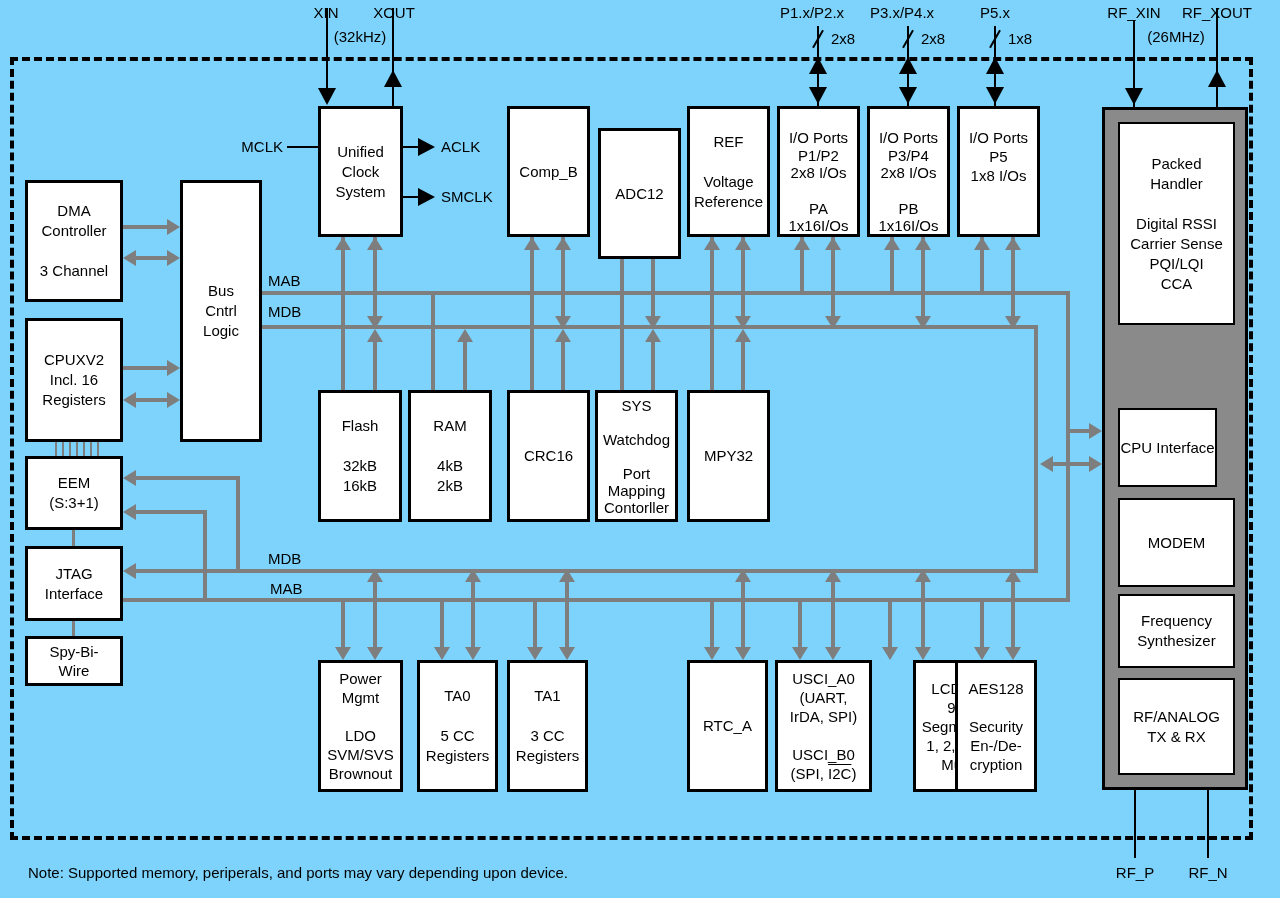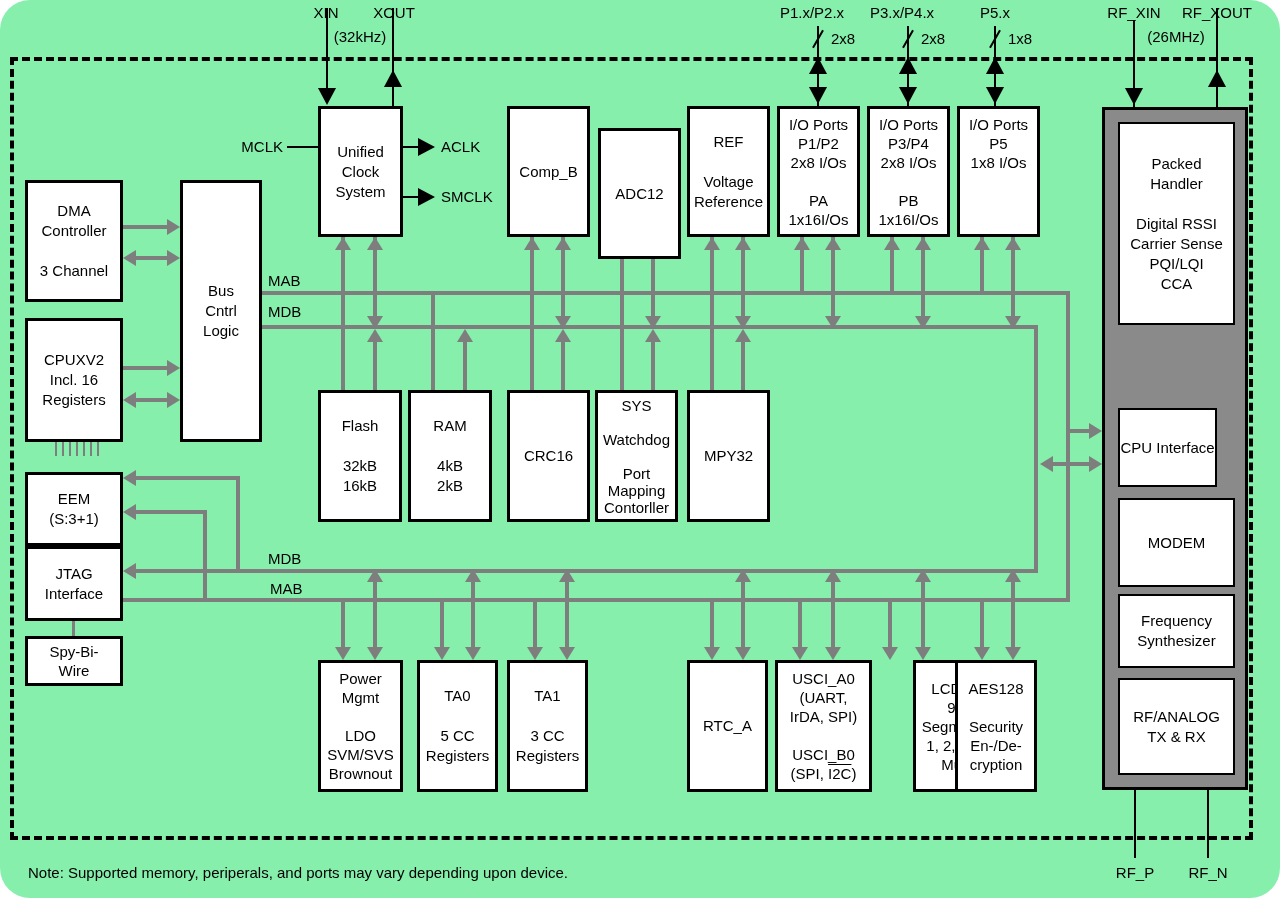--- a/index.html
+++ b/index.html
@@ -1,25 +1,25 @@
 <!DOCTYPE html>
 <html><head>
 <meta charset="utf-8">
 <style>
   html,body{margin:0;padding:0;background:#fff;}
-  #stage{position:relative;width:1280px;height:898px;background:#86efac;overflow:hidden;
-         font-family:"Liberation Sans","DejaVu Sans",sans-serif;color:#000;border-radius:30px;}
+  #stage{position:relative;width:1280px;height:898px;background:#7dd3fc;overflow:hidden;
+         font-family:"Liberation Sans","DejaVu Sans",sans-serif;color:#000;}
   .blk{position:absolute;background:#fff;border:3px solid #000;box-sizing:border-box;
        display:flex;flex-direction:column;align-items:center;text-align:center;
        font-size:15px;line-height:20px;z-index:5;}
   .sub{border-width:2px;z-index:6;}
   .vc{justify-content:center;}
   .lh19{line-height:19px;}
   .lh17{line-height:17px;}
-  .pt3{padding-top:6px;}
+  .pt3{padding-top:19px;}
   .pt4{padding-top:4px;}
   .pt6{padding-top:6px;}
   .ln{min-height:1em;white-space:nowrap;}
   .ln:empty::before{content:"\00a0";}
   .ovl{text-decoration:overline;}
   .panel{position:absolute;border:3px solid #000;box-sizing:border-box;z-index:4;}
   .chipborder{position:absolute;border:4px dashed #000;box-sizing:border-box;z-index:1;background:transparent;}
   .lbl{position:absolute;font-size:15px;line-height:18px;white-space:nowrap;z-index:7;}
   .ctr{text-align:center;}
   .rgt{text-align:right;}
@@ -218,21 +218,21 @@
   <div class="blk vc" style="left:25px;top:318px;width:98px;height:124px;">
       <div class="ln">CPUXV2</div>
       <div class="ln">Incl. 16</div>
       <div class="ln">Registers</div>
     </div>
   <div class="blk vc" style="left:180px;top:180px;width:82px;height:262px;">
       <div class="ln">Bus</div>
       <div class="ln">Cntrl</div>
       <div class="ln">Logic</div>
     </div>
-  <div class="blk vc" style="left:25px;top:456px;width:98px;height:74px;margin-top:16px;">
+  <div class="blk vc" style="left:25px;top:456px;width:98px;height:74px;">
       <div class="ln">EEM</div>
       <div class="ln">(S:3+1)</div>
     </div>
   <div class="blk vc lh19" style="left:25px;top:636px;width:98px;height:50px;">
       <div class="ln">Spy-Bi-</div>
       <div class="ln">Wire</div>
     </div>
   <div class="blk vc" style="left:25px;top:546px;width:98px;height:75px;">
       <div class="ln">JTAG</div>
       <div class="ln">Interface</div>

